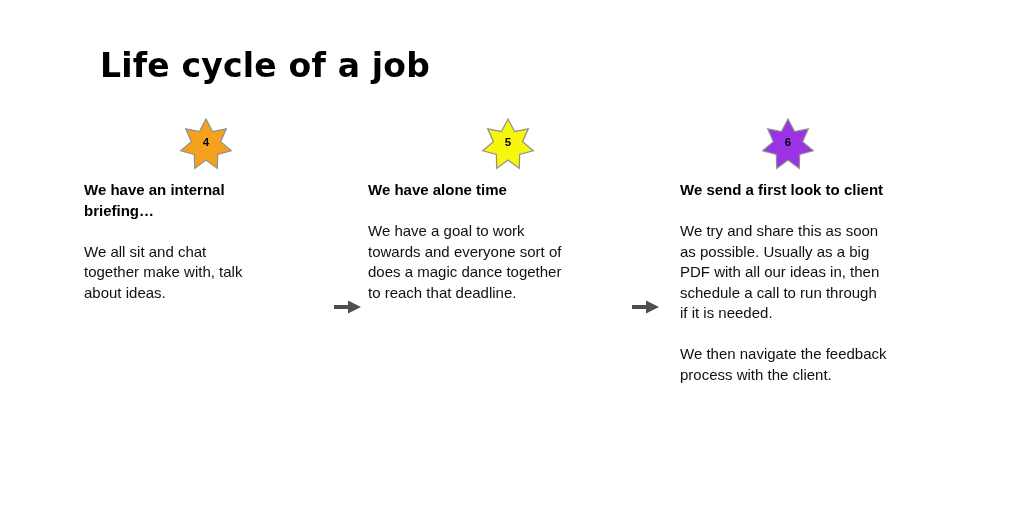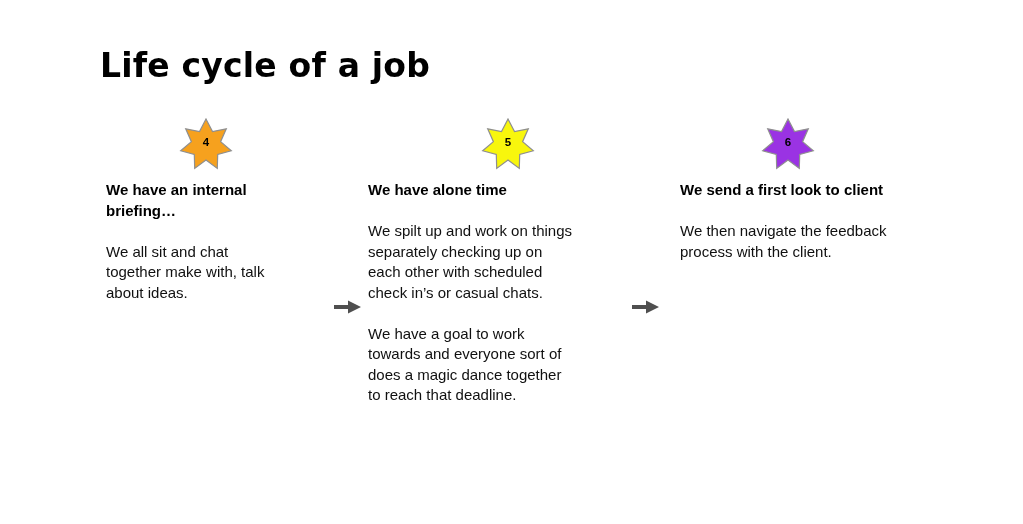--- a/index.html
+++ b/index.html
@@ -46,21 +46,21 @@
   .star-1 { left: 179px; }
   .star-2 { left: 481px; }
   .star-3 { left: 761px; }
   .col {
     position: absolute;
     top: 180px;
     font-size: 15px;
     line-height: 20.5px;
     color: #101010;
   }
-  .col-1 { left: 106px; width: 240px; }
+  .col-1 { left: 84px; width: 240px; }
   .col-2 { left: 368px; width: 252px; }
   .col-3 { left: 680px; width: 255px; }
   .col h3 {
     font-size: 15px;
     line-height: 20.5px;
     font-weight: bold;
     color: #000000;
     margin: 0 0 20.5px 0;
     white-space: pre-line;
   }
@@ -109,32 +109,33 @@
   <div class="col col-1">
     <h3>We have an internal
 briefing…</h3>
     <p>We all sit and chat
 together make with, talk
 about ideas.</p>
   </div>
 
   <div class="col col-2">
     <h3>We have alone time</h3>
-    <p>We spilt up and work on things
-separately checking up on
-each other with scheduled
-check in’s or casual chats.</p>
     <p>We have a goal to work
 towards and everyone sort of
 does a magic dance together
 to reach that deadline.</p>
   </div>
 
   <div class="col col-3">
     <h3>We send a first look to client</h3>
+    <p>We try and share this as soon
+as possible. Usually as a big
+PDF with all our ideas in, then
+schedule a call to run through
+if it is needed.</p>
     <p>We then navigate the feedback
 process with the client.</p>
   </div>
 
   <svg class="arrow arrow-1" viewBox="0 0 28 14">
     <polygon points="0,5 14,5 14,0.5 27,7 14,13.5 14,9 0,9" fill="#4f4f4f"></polygon>
   </svg>
   <svg class="arrow arrow-2" viewBox="0 0 28 14">
     <polygon points="0,5 14,5 14,0.5 27,7 14,13.5 14,9 0,9" fill="#4f4f4f"></polygon>
   </svg>

